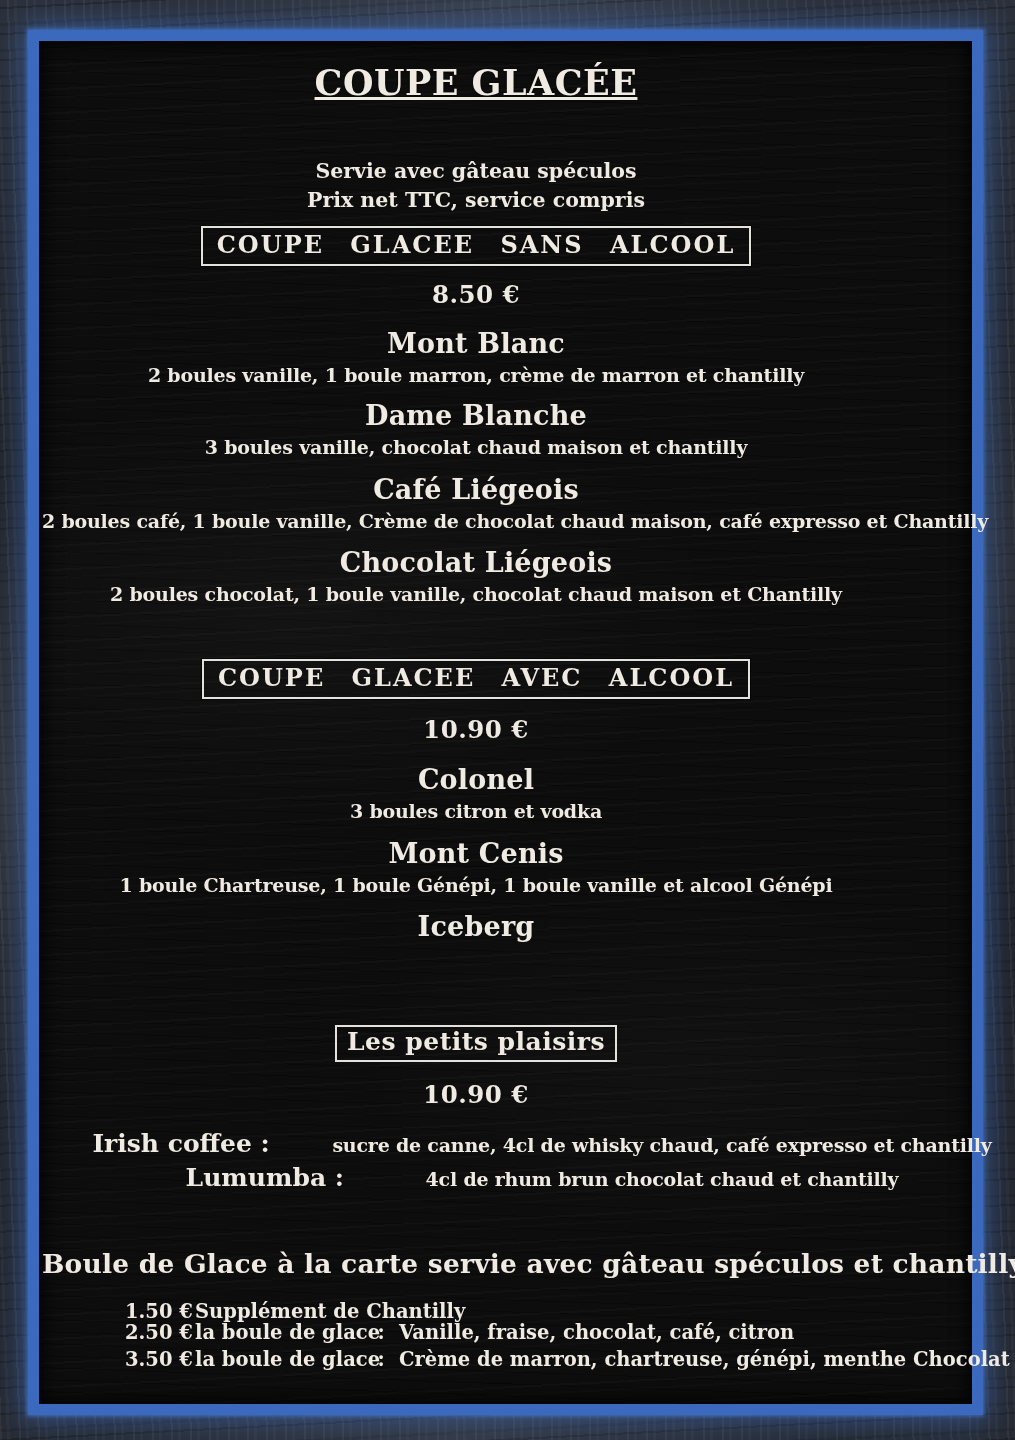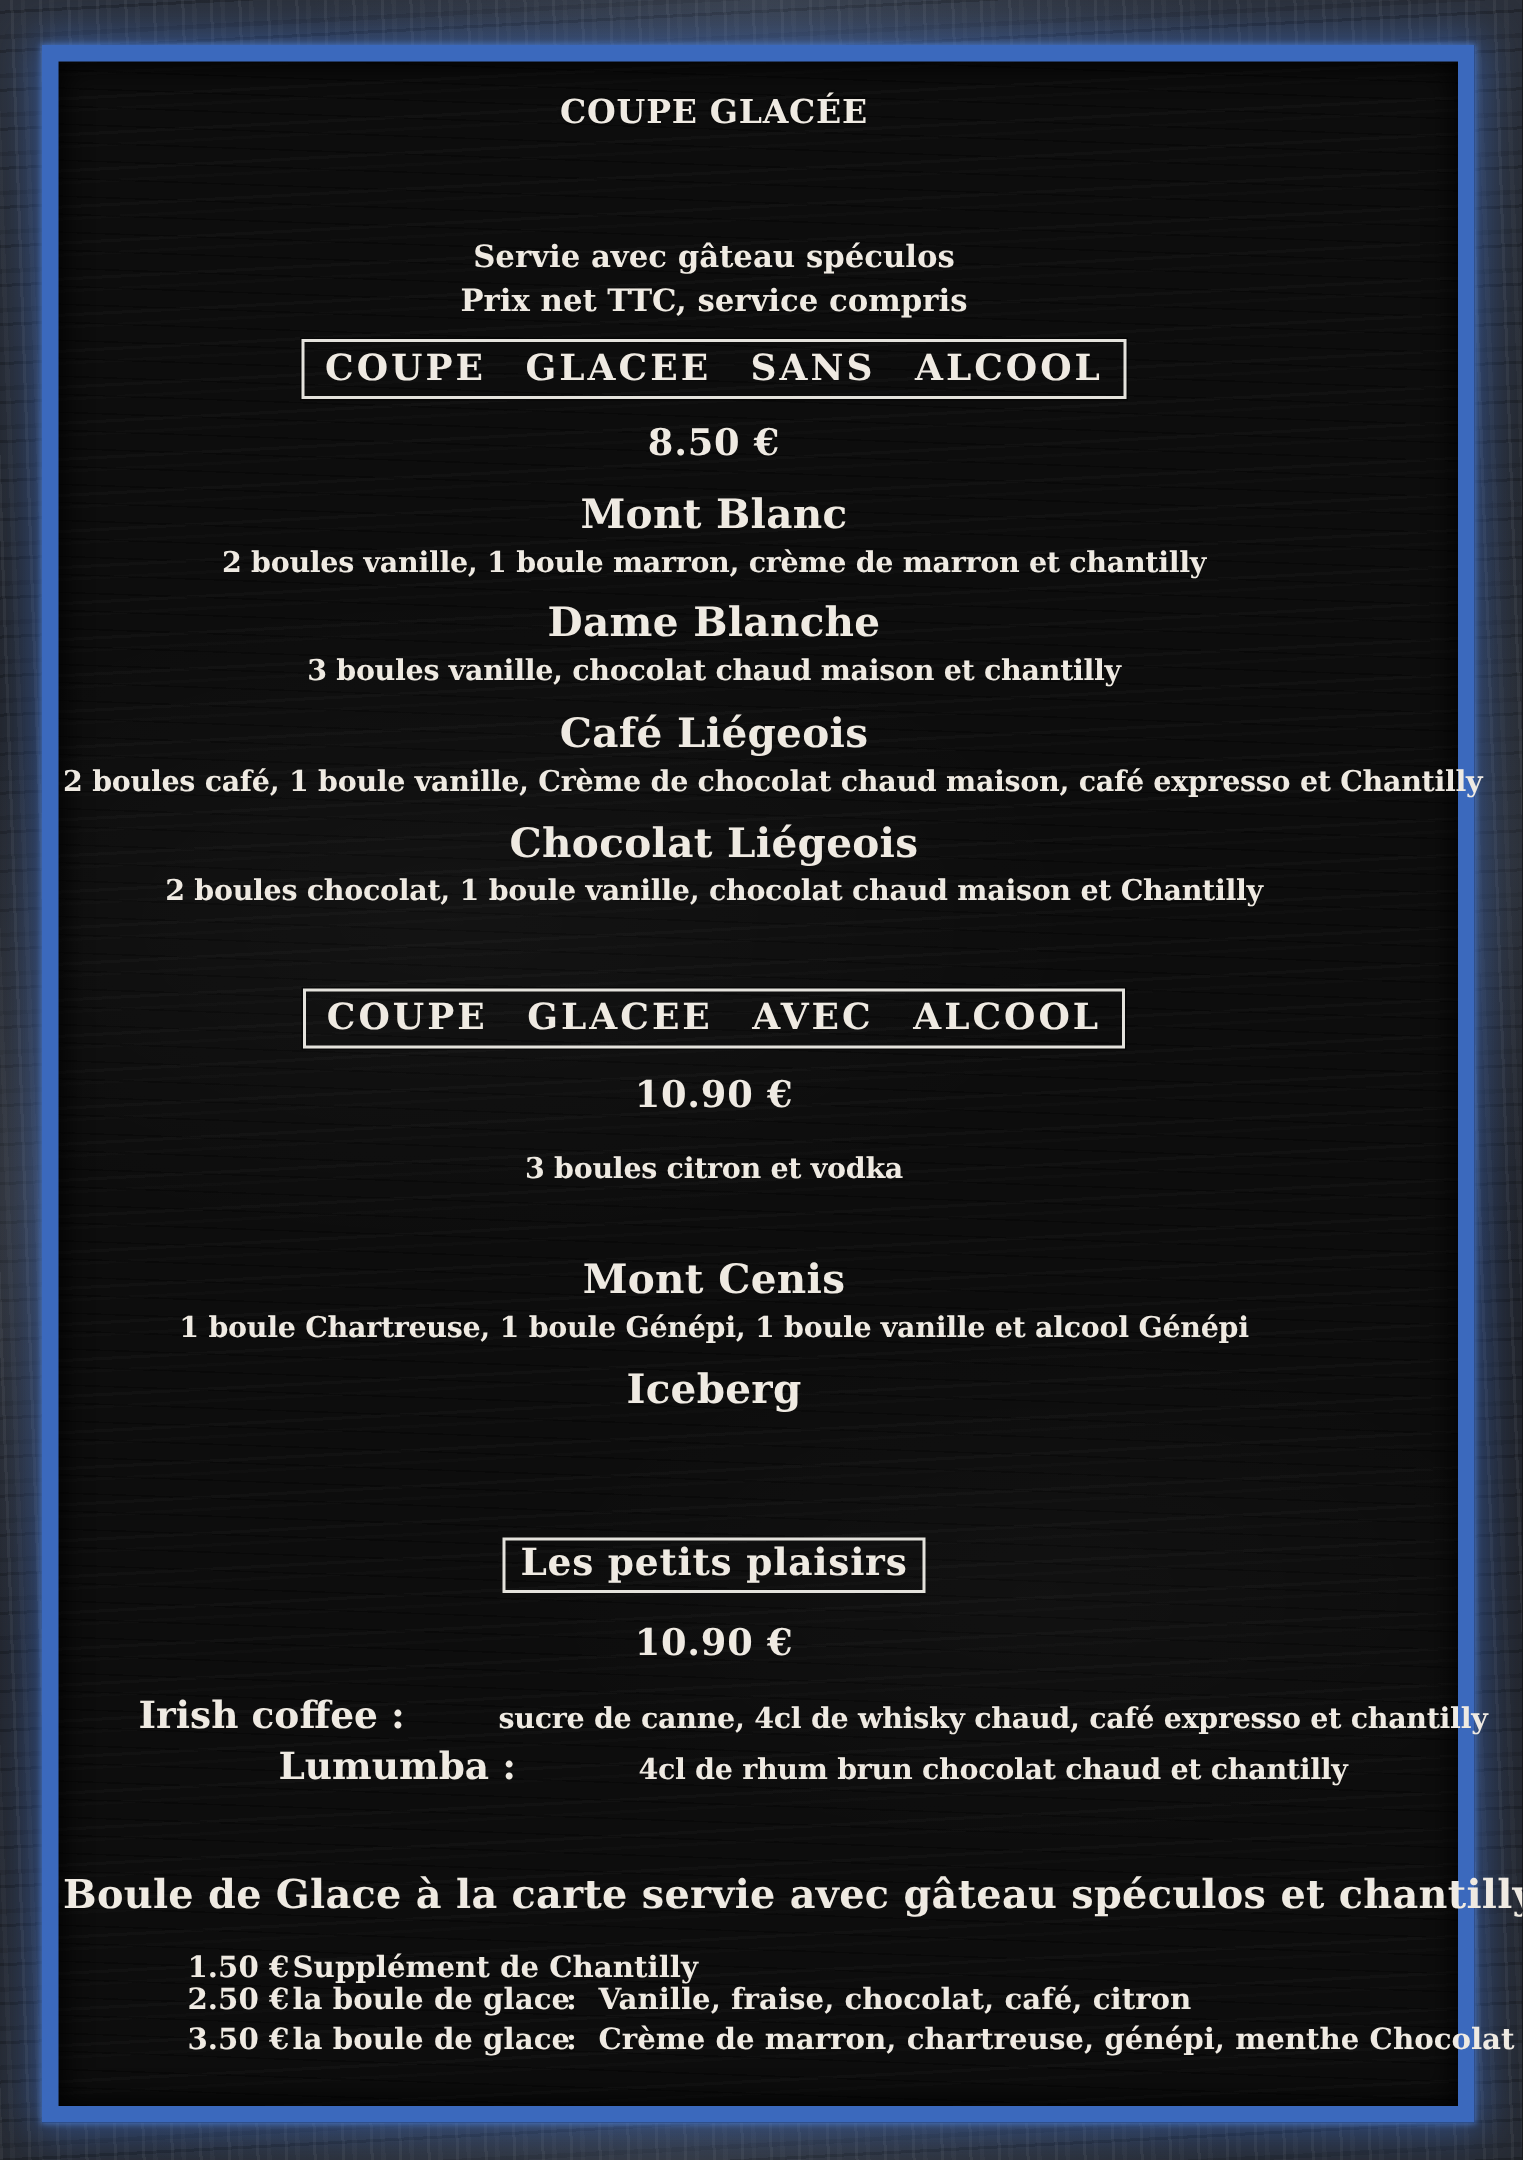--- a/index.html
+++ b/index.html
@@ -35,21 +35,21 @@
       repeating-linear-gradient(177deg, rgba(255,255,255,0.02) 0 2px, transparent 2px 8px, rgba(255,255,255,0.012) 8px 10px, transparent 10px 24px),
       repeating-linear-gradient(2deg, rgba(0,0,0,0.3) 0 1px, transparent 1px 12px),
       #0d0d0d;
   }
   .row{
     position:absolute;
     left:42px;width:868px;
     text-align:center;
     white-space:nowrap;
   }
-  .title{font-size:22px;letter-spacing:0.5px;text-shadow:0 0 2px rgba(0,0,0,0.6);}
+  .title{font-size:35px;letter-spacing:0.5px;text-shadow:0 0 2px rgba(0,0,0,0.6);text-decoration:underline;}
   .subtitle{font-size:20.5px;line-height:29px;margin-top:36px;}
   .secbox{
     display:inline-block;
     border:2px solid #e4e2dc;
     padding:2px 14px 5px 14px;
     font-size:24px;
     letter-spacing:2px;
     word-spacing:16px;
     box-shadow:0 0 0 1px rgba(0,0,0,0.6);
   }
@@ -119,20 +119,21 @@
     <div class="item-name">Chocolat Liégeois</div>
     <div class="item-desc">2 boules chocolat, 1 boule vanille, chocolat chaud maison et Chantilly</div>
   </div>
 
   <div class="row" style="top:659px">
     <span class="secbox">COUPE GLACEE AVEC ALCOOL</span>
   </div>
   <div class="row price" style="top:715px">10.90 €</div>
 
   <div class="row" style="top:764px">
+    <div class="item-name">Colonel</div>
     <div class="item-desc">3 boules citron et vodka</div>
   </div>
   <div class="row" style="top:838px">
     <div class="item-name">Mont Cenis</div>
     <div class="item-desc">1 boule Chartreuse, 1 boule Génépi, 1 boule vanille et alcool Génépi</div>
   </div>
   <div class="row" style="top:911px">
     <div class="item-name">Iceberg</div>
   </div>
 

